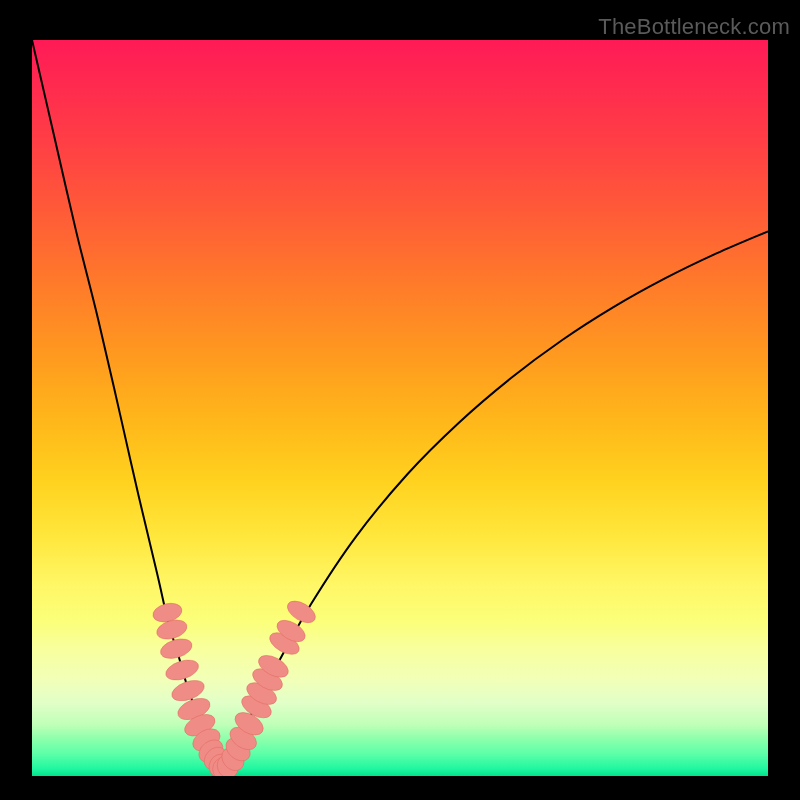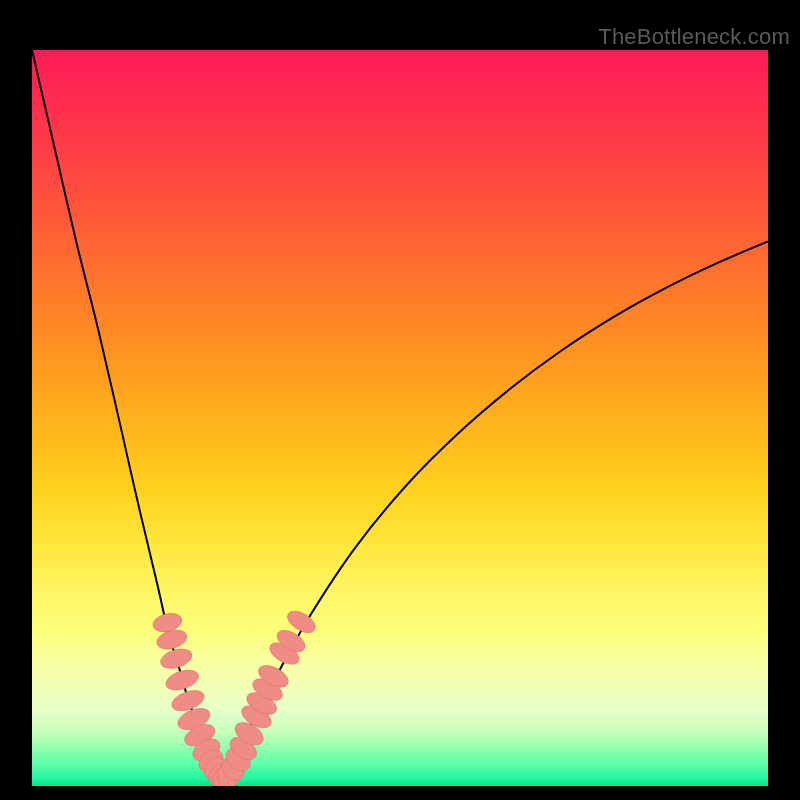--- a/index.html
+++ b/index.html
@@ -6,21 +6,21 @@
     margin: 0;
     padding: 0;
     width: 800px;
     height: 800px;
     overflow: hidden;
     background: #000;
     font-family: Arial, Helvetica, sans-serif;
   }
   .frame {
     position: absolute;
-    top: 18px;
+    top: 8px;
     left: 0;
     width: 800px;
     height: 743px;
     background: #000;
   }
   .plot-area {
     position: absolute;
     top: 32px;
     left: 32px;
     width: 736px;

